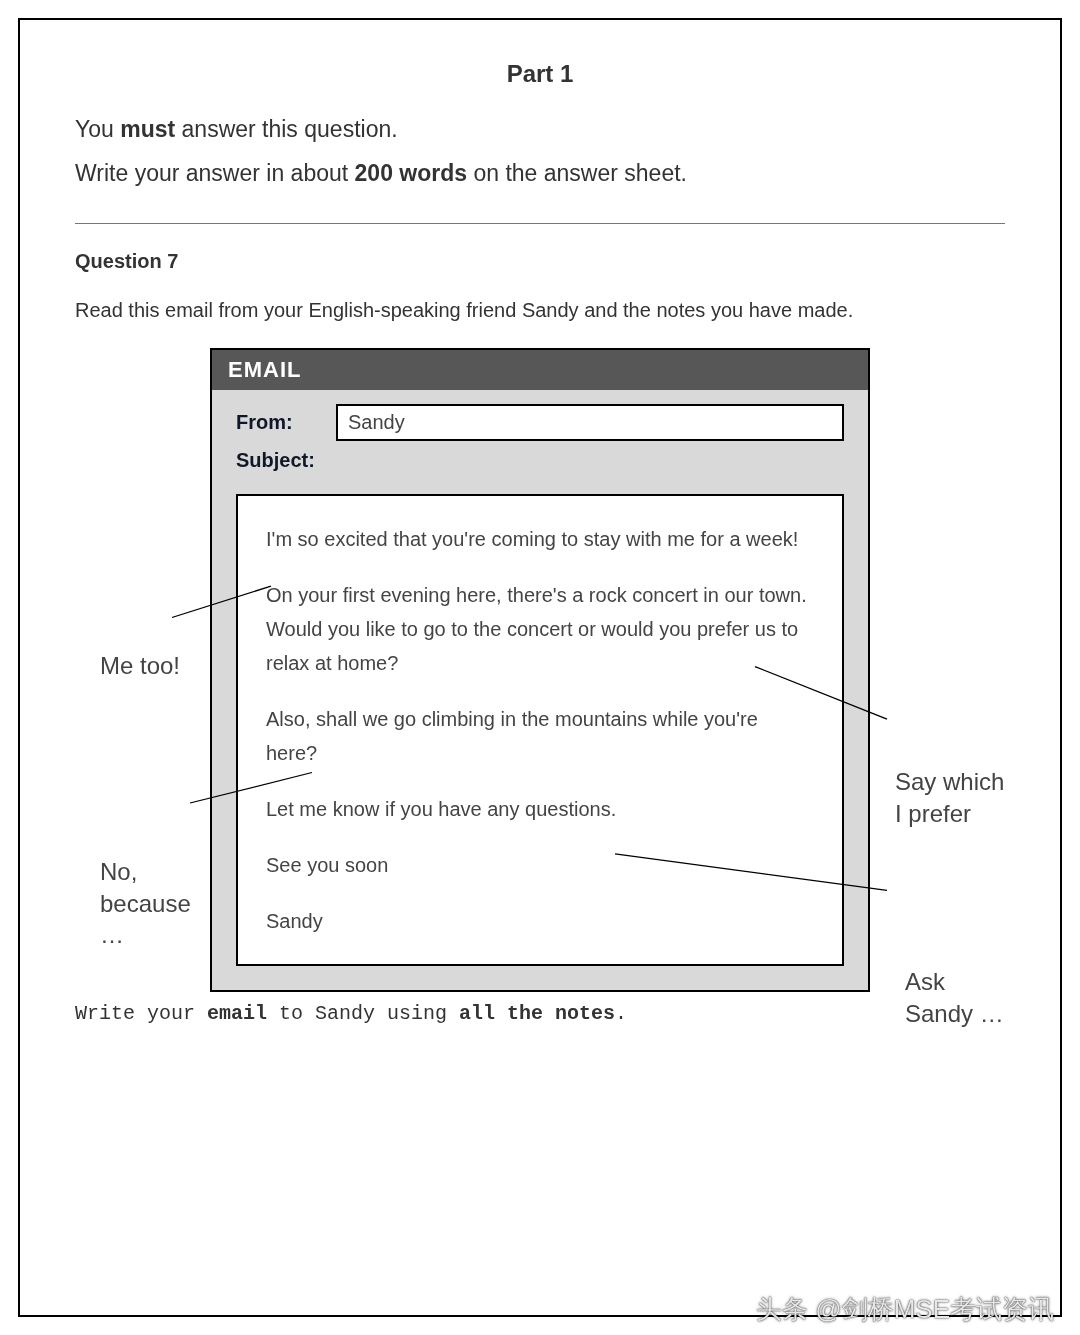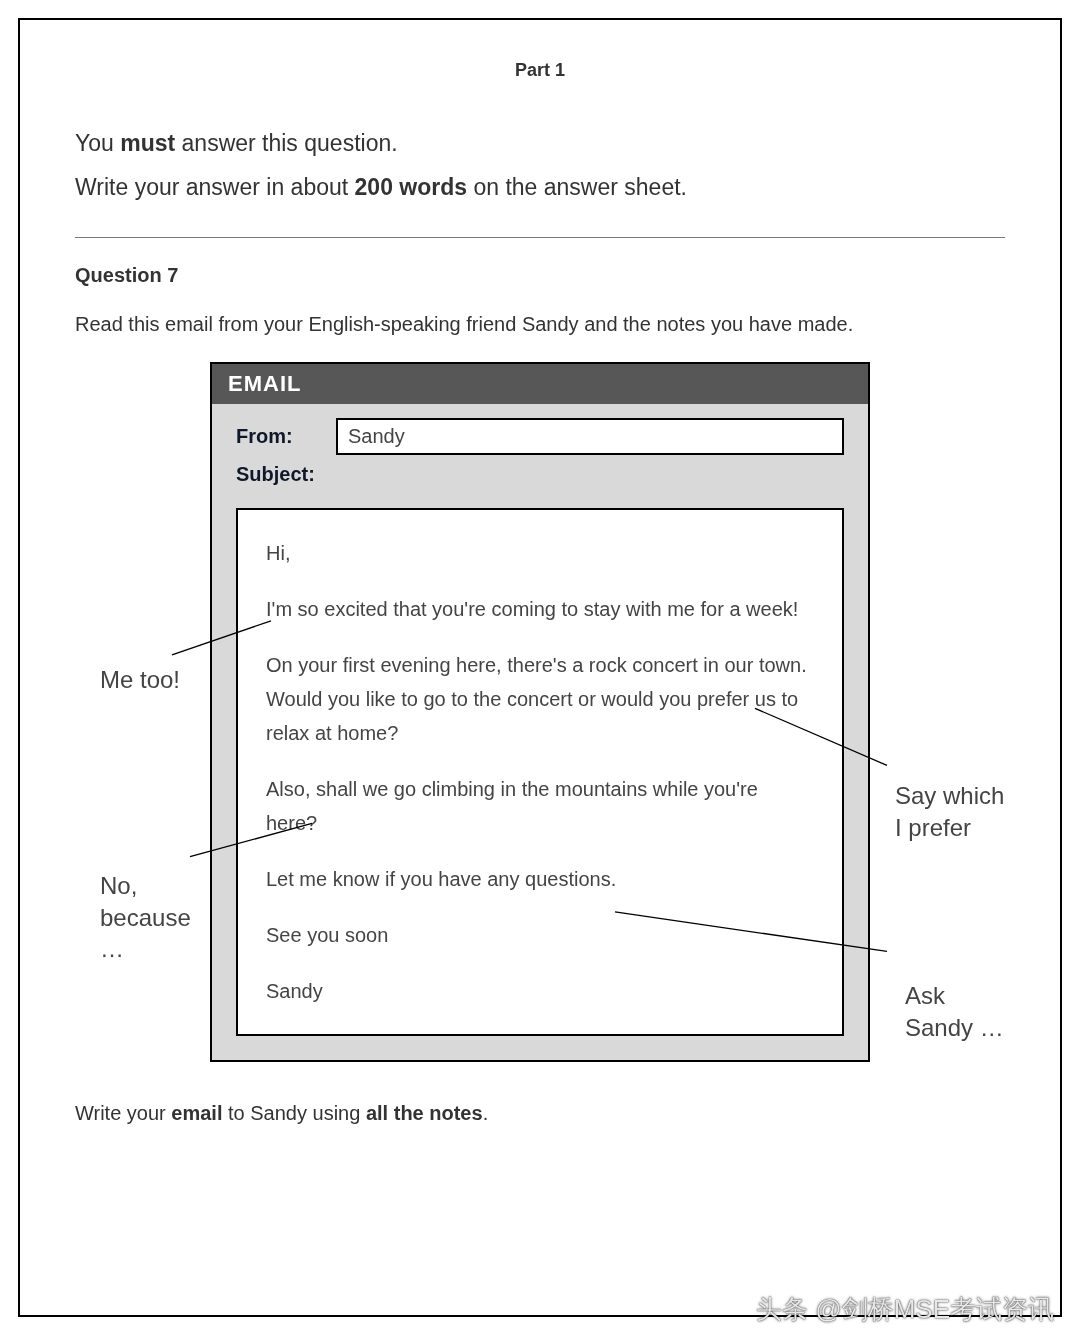--- a/index.html
+++ b/index.html
@@ -13,22 +13,22 @@
     }
     .page-border {
       position: absolute;
       top: 18px; left: 18px; right: 18px; bottom: 18px;
       border: 2px solid #000;
       padding: 40px 55px 30px 55px;
     }
     .part-title {
       text-align: center;
       font-weight: bold;
-      font-size: 18px;
-      margin-bottom: 41px;
+      font-size: 24px;
+      margin-bottom: 20px;
     }
     .instruction { font-size: 23px; line-height: 1.9; }
     .instruction b { font-weight: bold; }
     .divider {
       border: none;
       border-top: 1px solid #777;
       margin: 28px 0 26px 0;
     }
     .question-heading { font-weight: bold; font-size: 20px; margin-bottom: 26px; }
     .prompt { font-size: 20px; margin-bottom: 26px; }
@@ -79,21 +79,21 @@
       line-height: 1.3;
     }
 
     svg.lines {
       position: absolute;
       top: 0; left: 0;
       width: 100%; height: 100%;
       pointer-events: none;
     }
 
-    .closing { font-size: 20px; margin-top: 40px; }
+    .closing { font-size: 20px; margin-top: 10px; font-family: Liberation Mono, monospace; }
     .closing b { font-weight: bold; }
 
     .watermark {
       position: absolute;
       bottom: 8px; right: 26px;
       font-size: 26px;
       color: rgba(255,255,255,0.9);
       text-shadow: 0 0 3px rgba(0,0,0,0.6), 0 0 1px #000;
       font-weight: 400;
     }
@@ -122,21 +122,20 @@
       <div class="meta-block">
         <div class="meta-row">
           <div class="meta-label">From:</div>
           <div class="meta-value">Sandy</div>
         </div>
         <div class="meta-row">
           <div class="meta-label">Subject:</div>
         </div>
       </div>
       <div class="email-body">
-        <p>Hi,</p>
         <p>I'm so excited that you're coming to stay with me for a week!</p>
         <p>On your first evening here, there's a rock concert in our town. Would you like to go to the concert or would you prefer us to relax at home?</p>
         <p>Also, shall we go climbing in the mountains while you're here?</p>
         <p>Let me know if you have any questions.</p>
         <p>See you soon</p>
         <p>Sandy</p>
       </div>
     </div>
 
     <div class="note" style="top:302px; left:25px;">Me too!</div>

